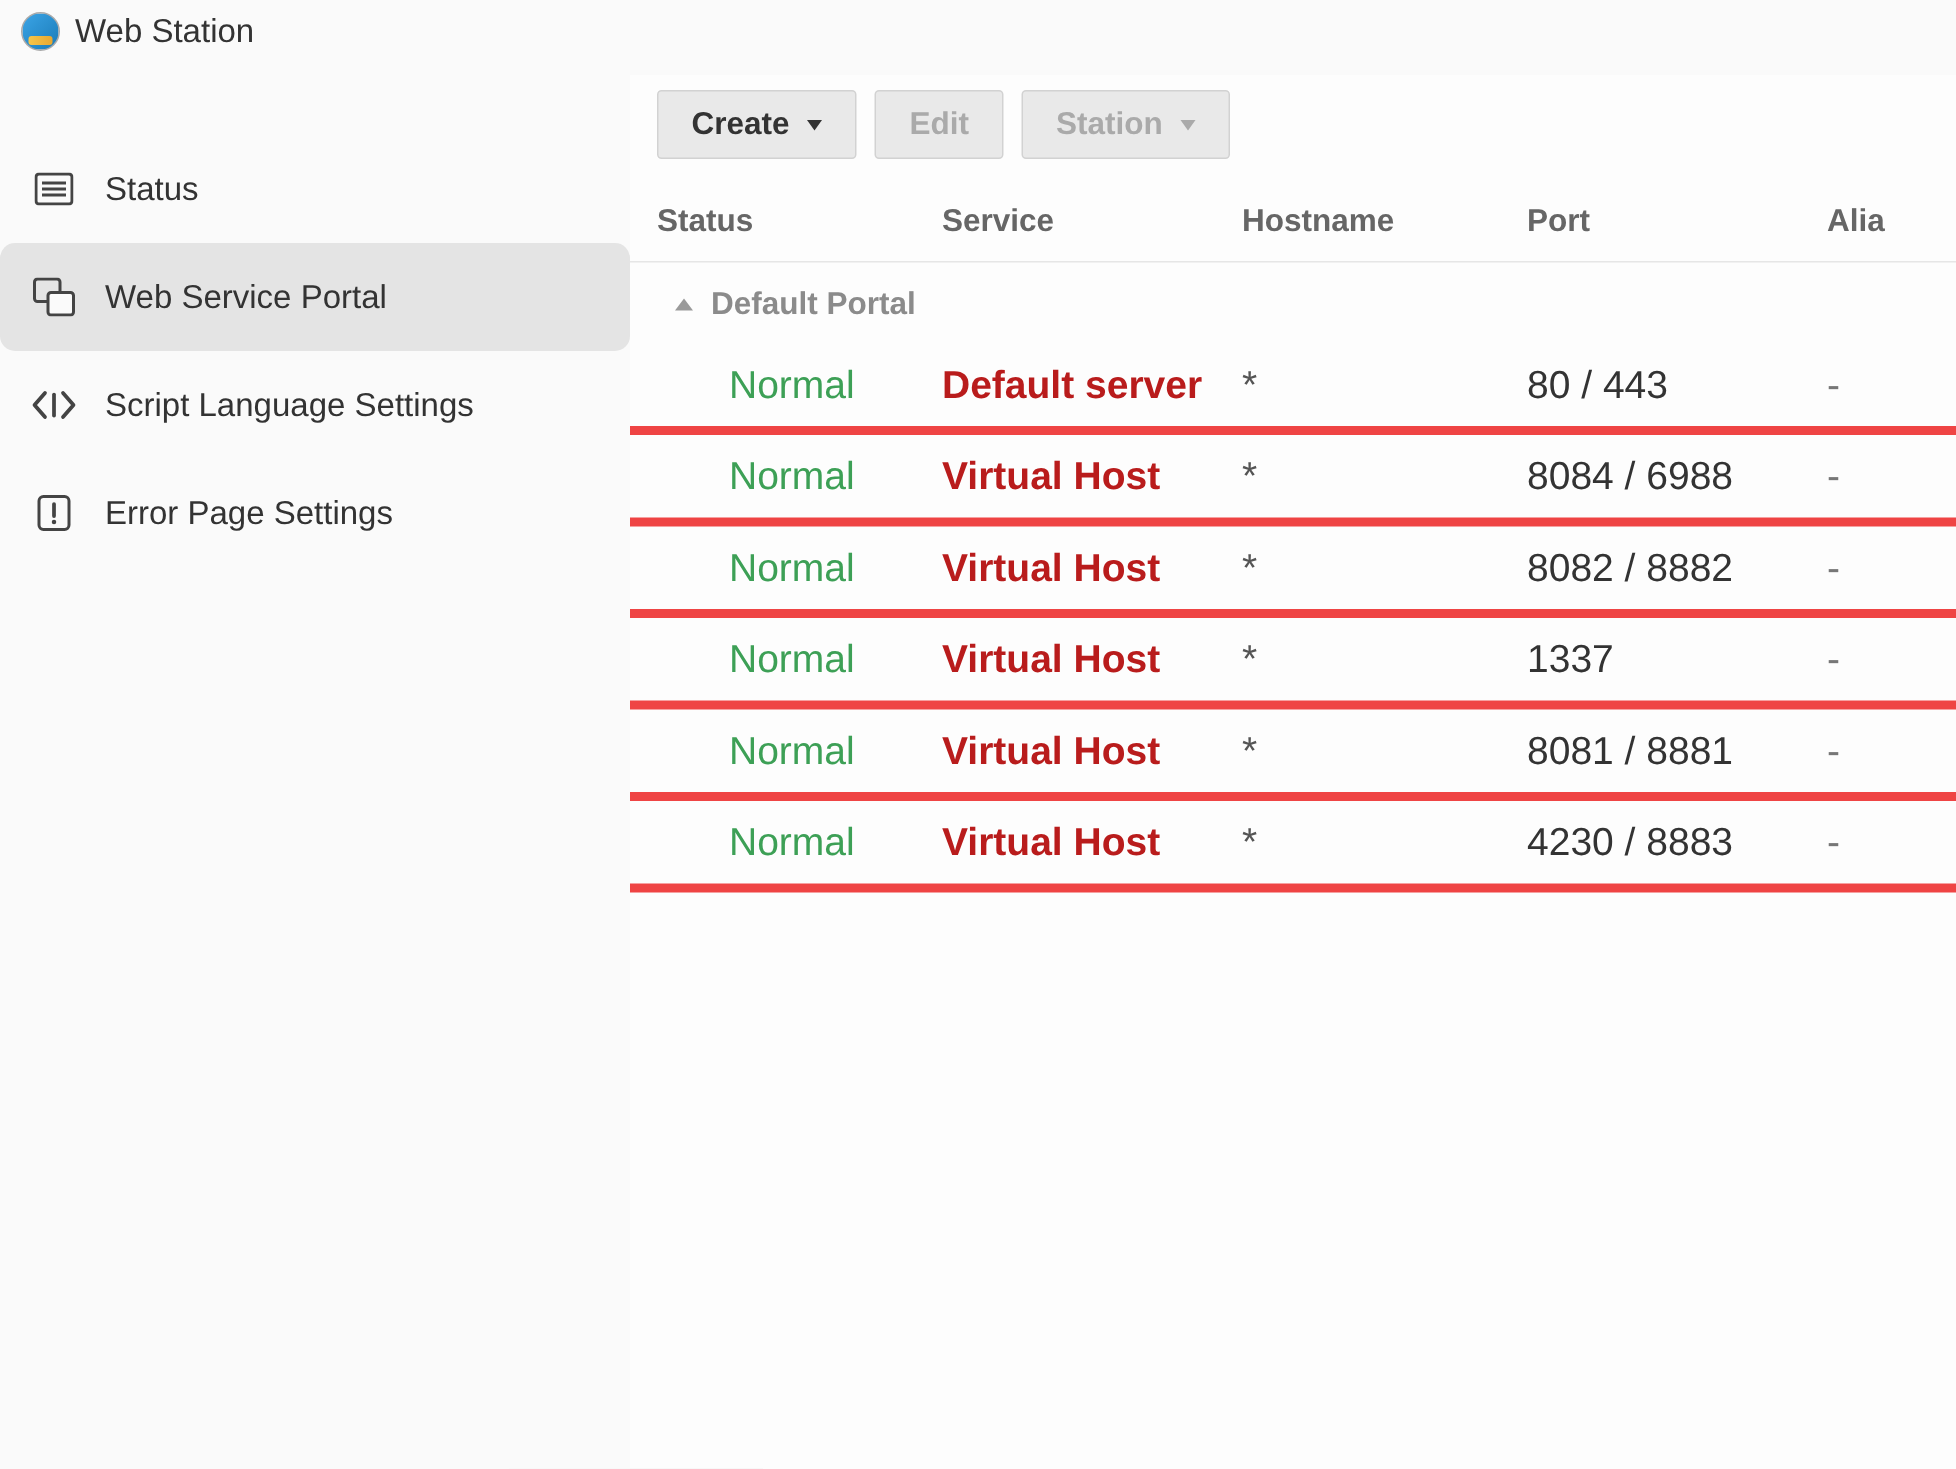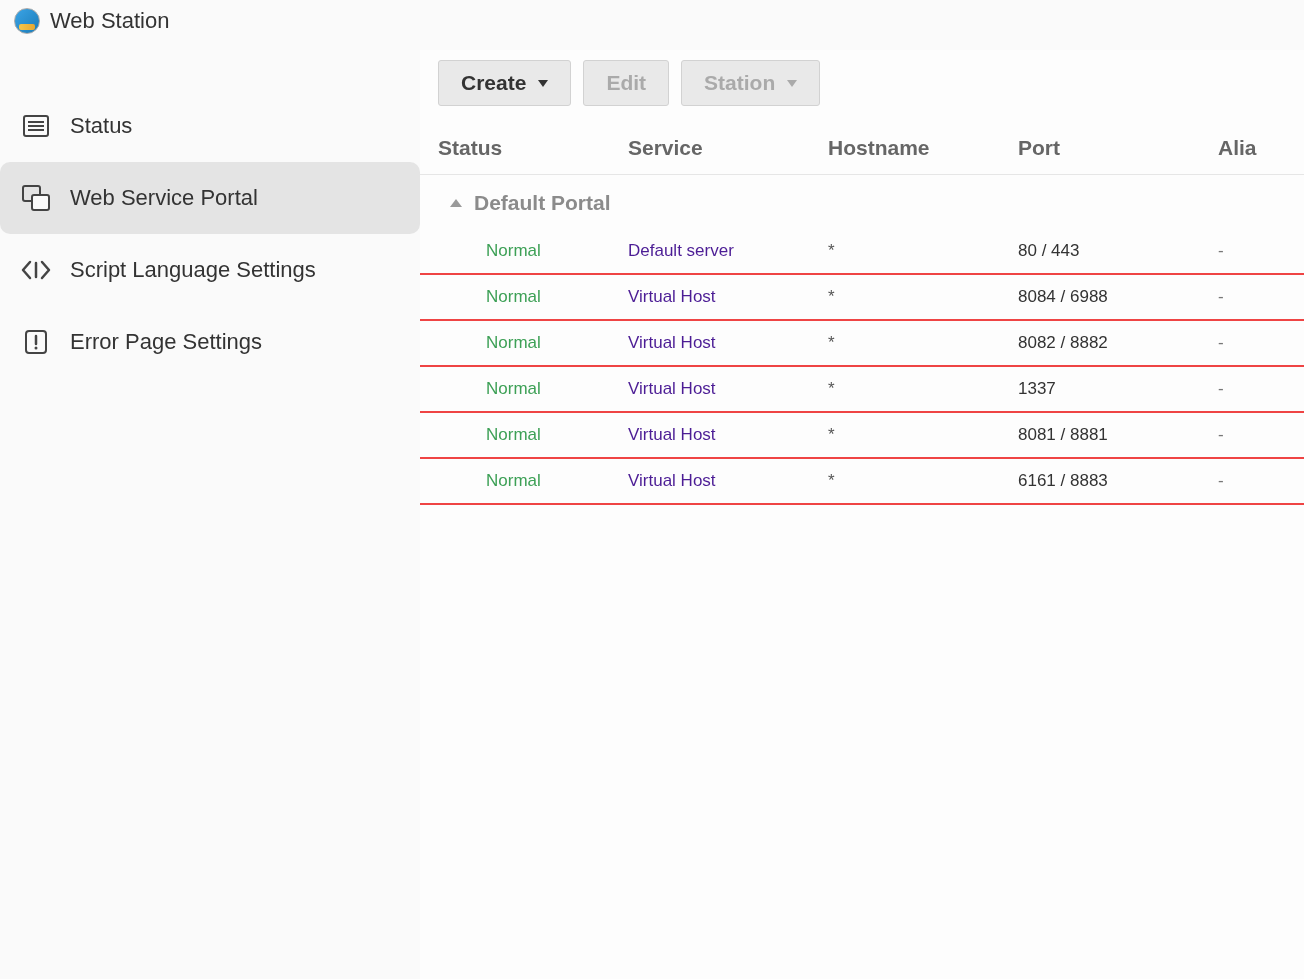--- a/index.html
+++ b/index.html
@@ -146,29 +146,29 @@
     }
     .chev-up {
       display: inline-block;
       width: 0; height: 0;
       border-left: 6px solid transparent;
       border-right: 6px solid transparent;
       border-bottom: 8px solid #9a9a9a;
     }
     .row {
       padding: 12px 18px 12px 18px;
-      font-size: 17px;
-      border-bottom: 2px solid #ef4444;
+      font-size: 26px;
+      border-bottom: 6px solid #ef4444;
     }
     .row .status {
       color: #3da056;
       padding-left: 48px;
       font-weight: 500;
     }
-    .row .service { color: #4c1d95; }
+    .row .service { color: #b91c1c; font-weight: bold; }
     .row .hostname { color: #555; }
     .row .port { color: #333; }
     .row .alias { color: #777; }
     svg { display: block; }
   </style>
 </head>
 <body>
 
 <div class="app">
   <div class="titlebar">
@@ -291,21 +291,21 @@
           <div class="status">Normal</div>
           <div class="service">Virtual Host</div>
           <div class="hostname">*</div>
           <div class="port">8081 / 8881</div>
           <div class="alias">-</div>
         </div>
         <div class="row">
           <div class="status">Normal</div>
           <div class="service">Virtual Host</div>
           <div class="hostname">*</div>
-          <div class="port">6161 / 8883</div>
+          <div class="port">4230 / 8883</div>
           <div class="alias">-</div>
         </div>
 
       </div>
 
     </main>
   </div>
 </div>
 
 </body></html>

